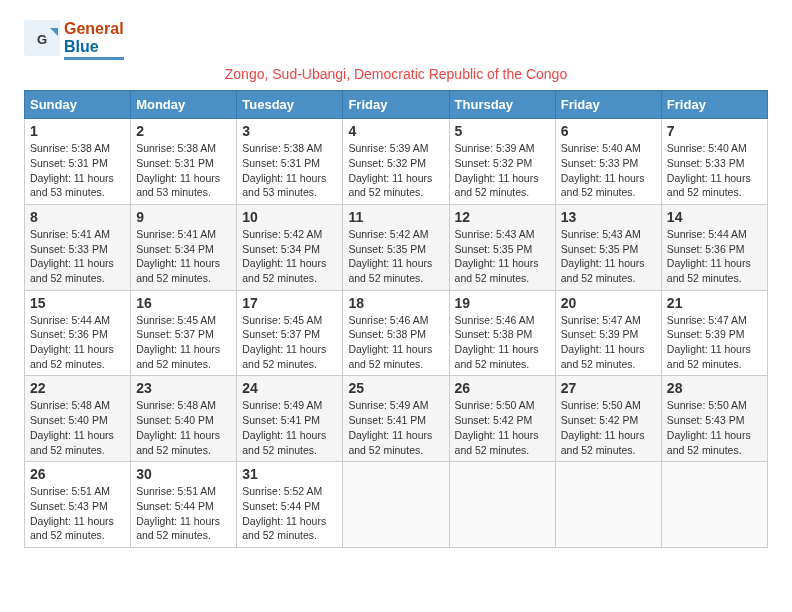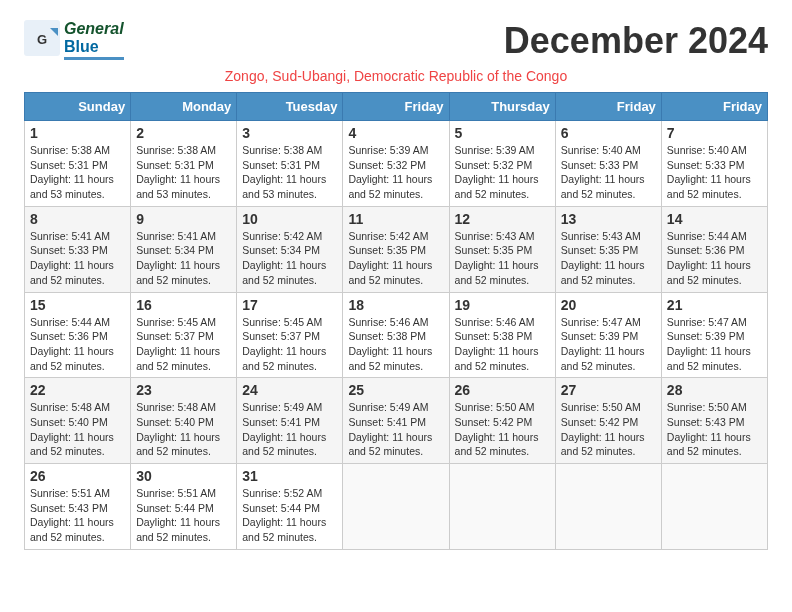--- a/index.html
+++ b/index.html
@@ -34,21 +34,21 @@
       margin-bottom: 8px;
     }
     table {
       width: 100%;
       border-collapse: collapse;
       font-size: 11px;
     }
     thead tr th {
       background: #4a90c4;
       color: #fff;
-      text-align: right;
+      text-align: left;
       padding: 6px 5px;
       font-size: 13px;
       font-weight: bold;
       border: 1px solid #3a7ab0;
     }
     tbody tr td {
       border: 1px solid #ccc;
       vertical-align: top;
       padding: 4px 5px;
       height: 80px;
@@ -81,27 +81,26 @@
   <div class="logo">
     <div style="display:flex;align-items:center;">
       <div style="margin-right:4px;">
         <svg width="36" height="36" viewBox="0 0 36 36">
           <rect x="0" y="0" width="36" height="36" rx="3" fill="#e8f0f8"></rect>
           <text x="18" y="24" text-anchor="middle" font-size="13" font-weight="bold" fill="#333" font-family="Arial">G</text>
           <polygon points="26,8 34,16 34,8" fill="#4a90c4"></polygon>
         </svg>
       </div>
       <div>
-        <div style="font-size:16px;font-weight:bold;color:#14532d;line-height:1.1;font-style:italic;">General</div>
+        <div style="font-size:16px;font-weight:bold;color:#c2410c;line-height:1.1;">General</div>
         <div style="font-size:16px;font-weight:bold;color:#0369a1;line-height:1.1;">Blue</div>
         <div style="height:3px;background:#4a90c4;margin-top:2px;"></div>
       </div>
     </div>
   </div>
-  <div class="month-title">December 2024</div>
 </div>
 
 <div class="subtitle">Zongo, Sud-Ubangi, Democratic Republic of the Congo</div>
 
 <table>
   <thead>
     <tr>
       <th>Sunday</th>
       <th>Monday</th>
       <th>Tuesday</th>

